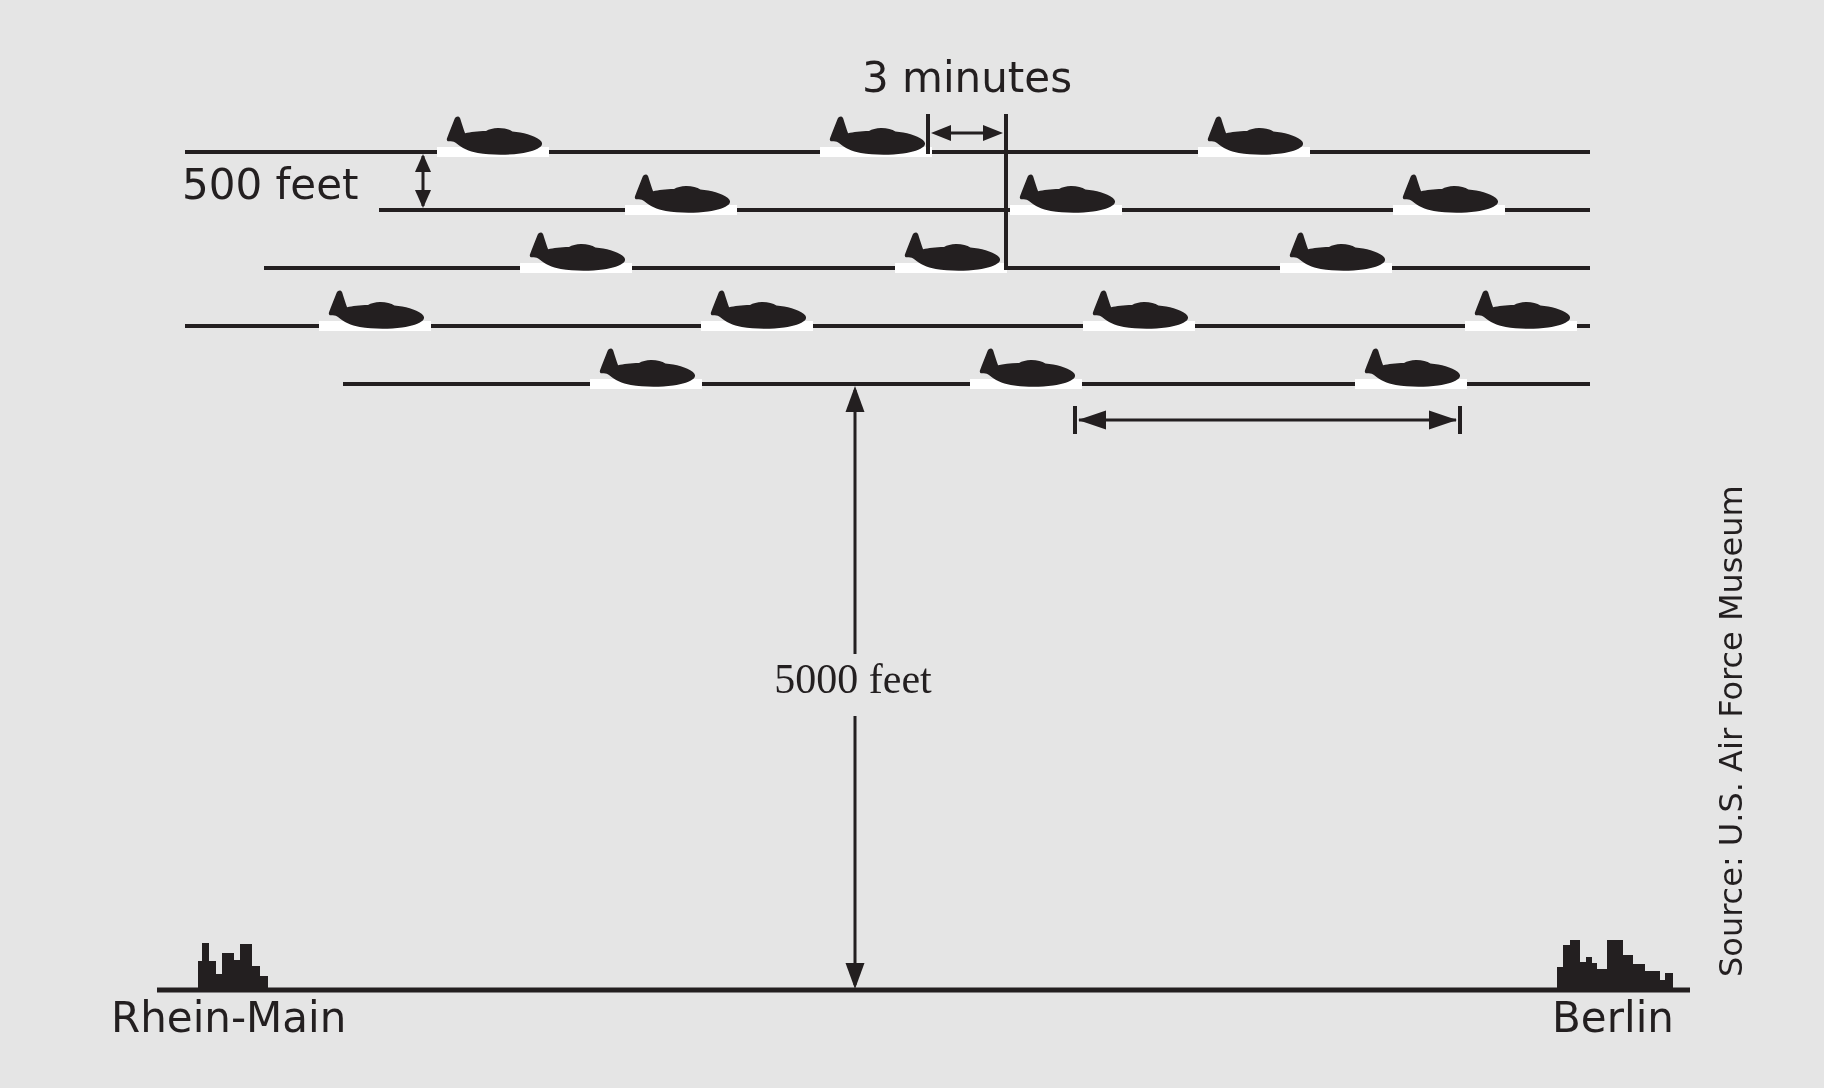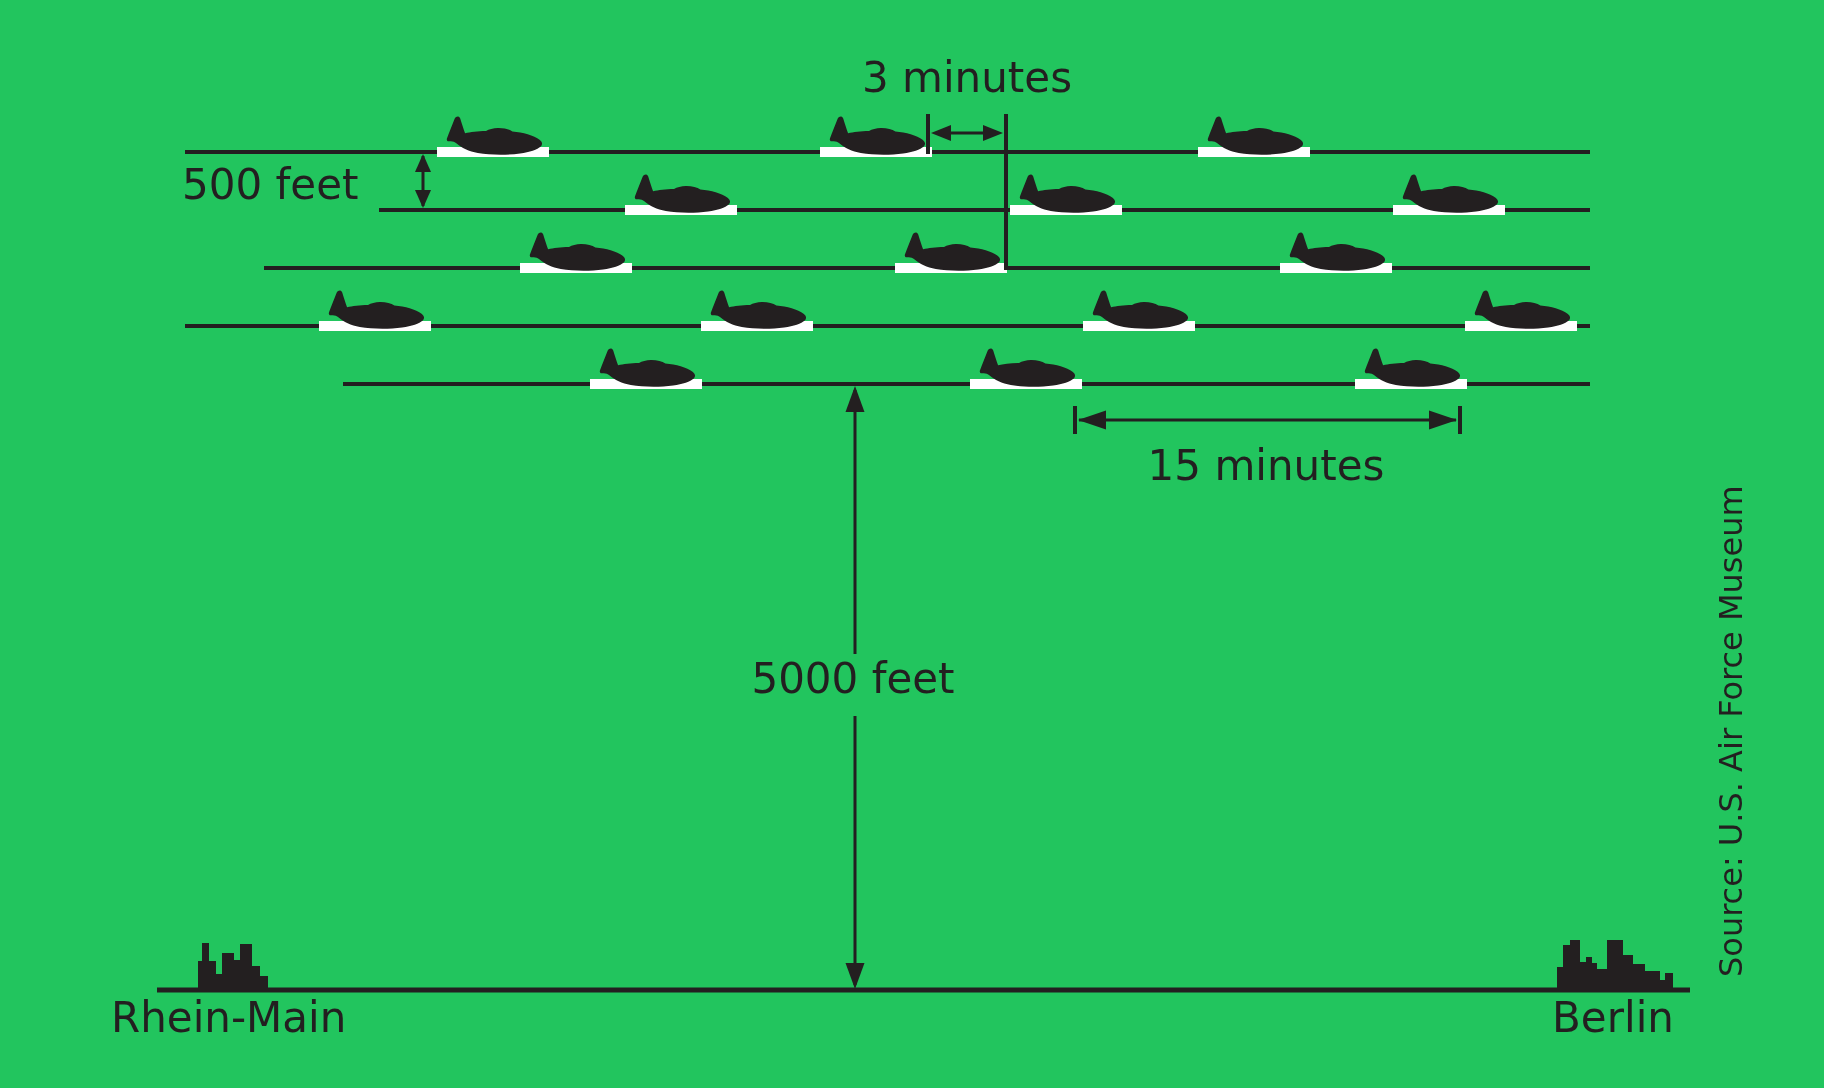--- a/index.html
+++ b/index.html
@@ -1,26 +1,26 @@
 <!DOCTYPE html>
 <html><head>
 <meta charset="utf-8">
 <style>
   html,body{margin:0;padding:0;background:#fff;}
   #stage{
-    position:relative;width:1824px;height:1088px;background:#22c55e;overflow:hidden;
+    position:relative;width:1824px;height:1088px;background:#e5e5e5;overflow:hidden;
     font-family:"DejaVu Sans","Liberation Sans",sans-serif;color:#231f20;
   }
   #scene{position:absolute;left:0;top:0;}
   .lbl{position:absolute;font-size:42px;line-height:1.05;white-space:nowrap;color:#231f20;}
   .lbl.center{text-align:center;}
   #lbl-3min{left:827px;top:56px;width:280px;}
   #lbl-500ft{left:182px;top:163px;}
   #lbl-15min{left:1116px;top:444px;width:300px;}
-  #lbl-5000ft{left:703px;top:657px;width:300px;}
+  #lbl-5000ft{left:703px;top:657px;width:300px;font-family:Liberation Serif, serif;}
   #lbl-rheinmain{left:111px;top:996px;}
   #lbl-berlin{left:1513px;top:996px;width:200px;}
   #lbl-source{
     position:absolute;left:1712px;top:977px;width:500px;
     font-size:32px;line-height:1.2;white-space:nowrap;color:#231f20;
     transform:rotate(-90deg);transform-origin:0 0;
   }
 </style>
 </head>
 <body>
@@ -110,19 +110,18 @@
       </g>
     <g id="g-ground">
         <line x1="157" y1="990" x2="1690" y2="990" stroke="#231f20" stroke-width="5"></line>
         <polygon points="198,990 198,961 202,961 202,943 209,943 209,961 216,961 216,974 222,974 222,953 234,953 234,960 240,960 240,944 252,944 252,966 260,966 260,976 268,976 268,990" fill="#231f20"></polygon>
         <polygon points="1557,990 1557,967 1563,967 1563,945 1570,945 1570,940 1580,940 1580,962 1586,962 1586,957 1592,957 1592,963 1597,963 1597,969 1607,969 1607,940 1623,940 1623,955 1633,955 1633,964 1645,964 1645,971 1660,971 1660,980 1665,980 1665,973 1673,973 1673,990" fill="#231f20"></polygon>
       </g>
   </svg>
 
   <div class="lbl center" id="lbl-3min">3 minutes</div>
   <div class="lbl" id="lbl-500ft">500 feet</div>
-  <div class="lbl center" id="lbl-15min">15 minutes</div>
   <div class="lbl center" id="lbl-5000ft">5000 feet</div>
   <div class="lbl" id="lbl-rheinmain">Rhein-Main</div>
   <div class="lbl center" id="lbl-berlin">Berlin</div>
   <div id="lbl-source">Source: U.S. Air Force Museum</div>
 
 </div>
 
 </body></html>

